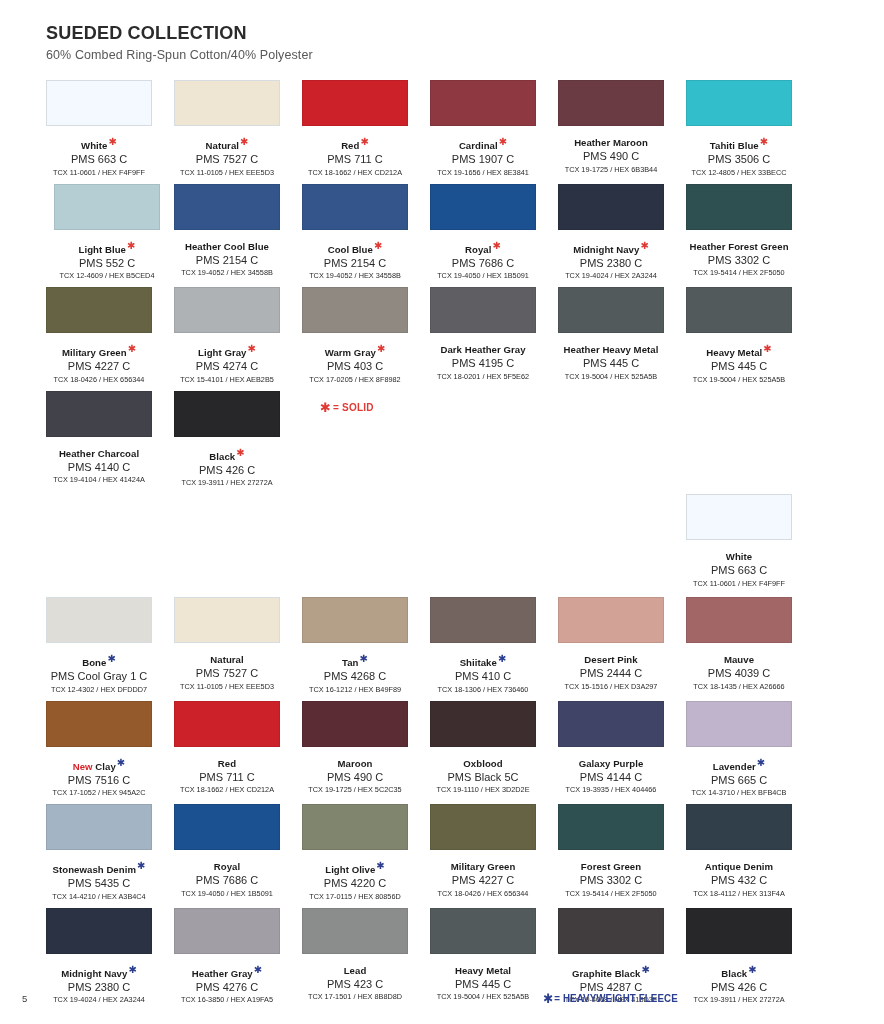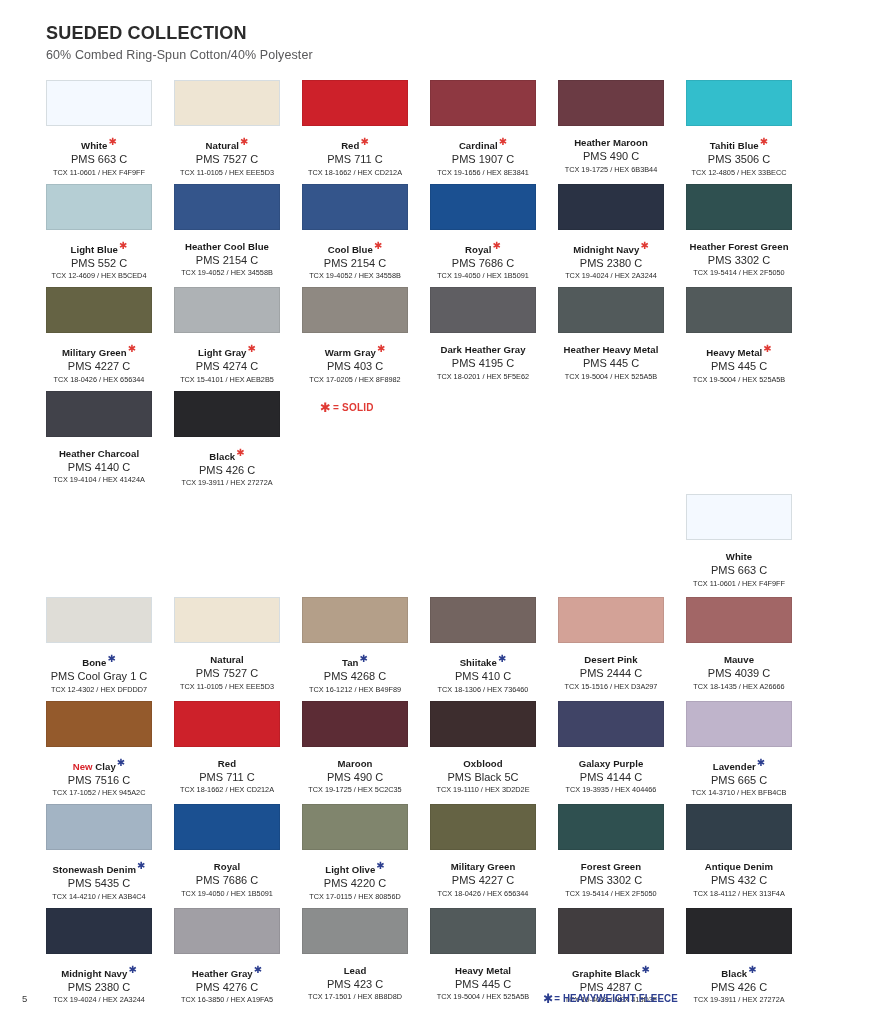--- a/index.html
+++ b/index.html
@@ -161,21 +161,21 @@
         <div class="sw-name">Heather Maroon</div>
         <div class="sw-pms">PMS 490 C</div>
         <div class="sw-tcx">TCX 19-1725 / HEX 6B3B44</div>
       </div>
       <div class="swatch" style="left: 686px; top: 80px;">
         <div class="chip dark" style="background: rgb(51, 190, 204);"></div>
         <div class="sw-name">Tahiti Blue<span class="star solid">✱</span></div>
         <div class="sw-pms">PMS 3506 C</div>
         <div class="sw-tcx">TCX 12-4805 / HEX 33BECC</div>
       </div>
-      <div class="swatch" style="left: 46px; top: 183.5px;">
+      <div class="swatch" style="left: 54px; top: 183.5px;">
         <div class="chip dark" style="background: rgb(181, 206, 212);"></div>
         <div class="sw-name">Light Blue<span class="star solid">✱</span></div>
         <div class="sw-pms">PMS 552 C</div>
         <div class="sw-tcx">TCX 12-4609 / HEX B5CED4</div>
       </div>
       <div class="swatch" style="left: 174px; top: 183.5px;">
         <div class="chip dark" style="background: rgb(52, 85, 139);"></div>
         <div class="sw-name">Heather Cool Blue</div>
         <div class="sw-pms">PMS 2154 C</div>
         <div class="sw-tcx">TCX 19-4052 / HEX 34558B</div>

